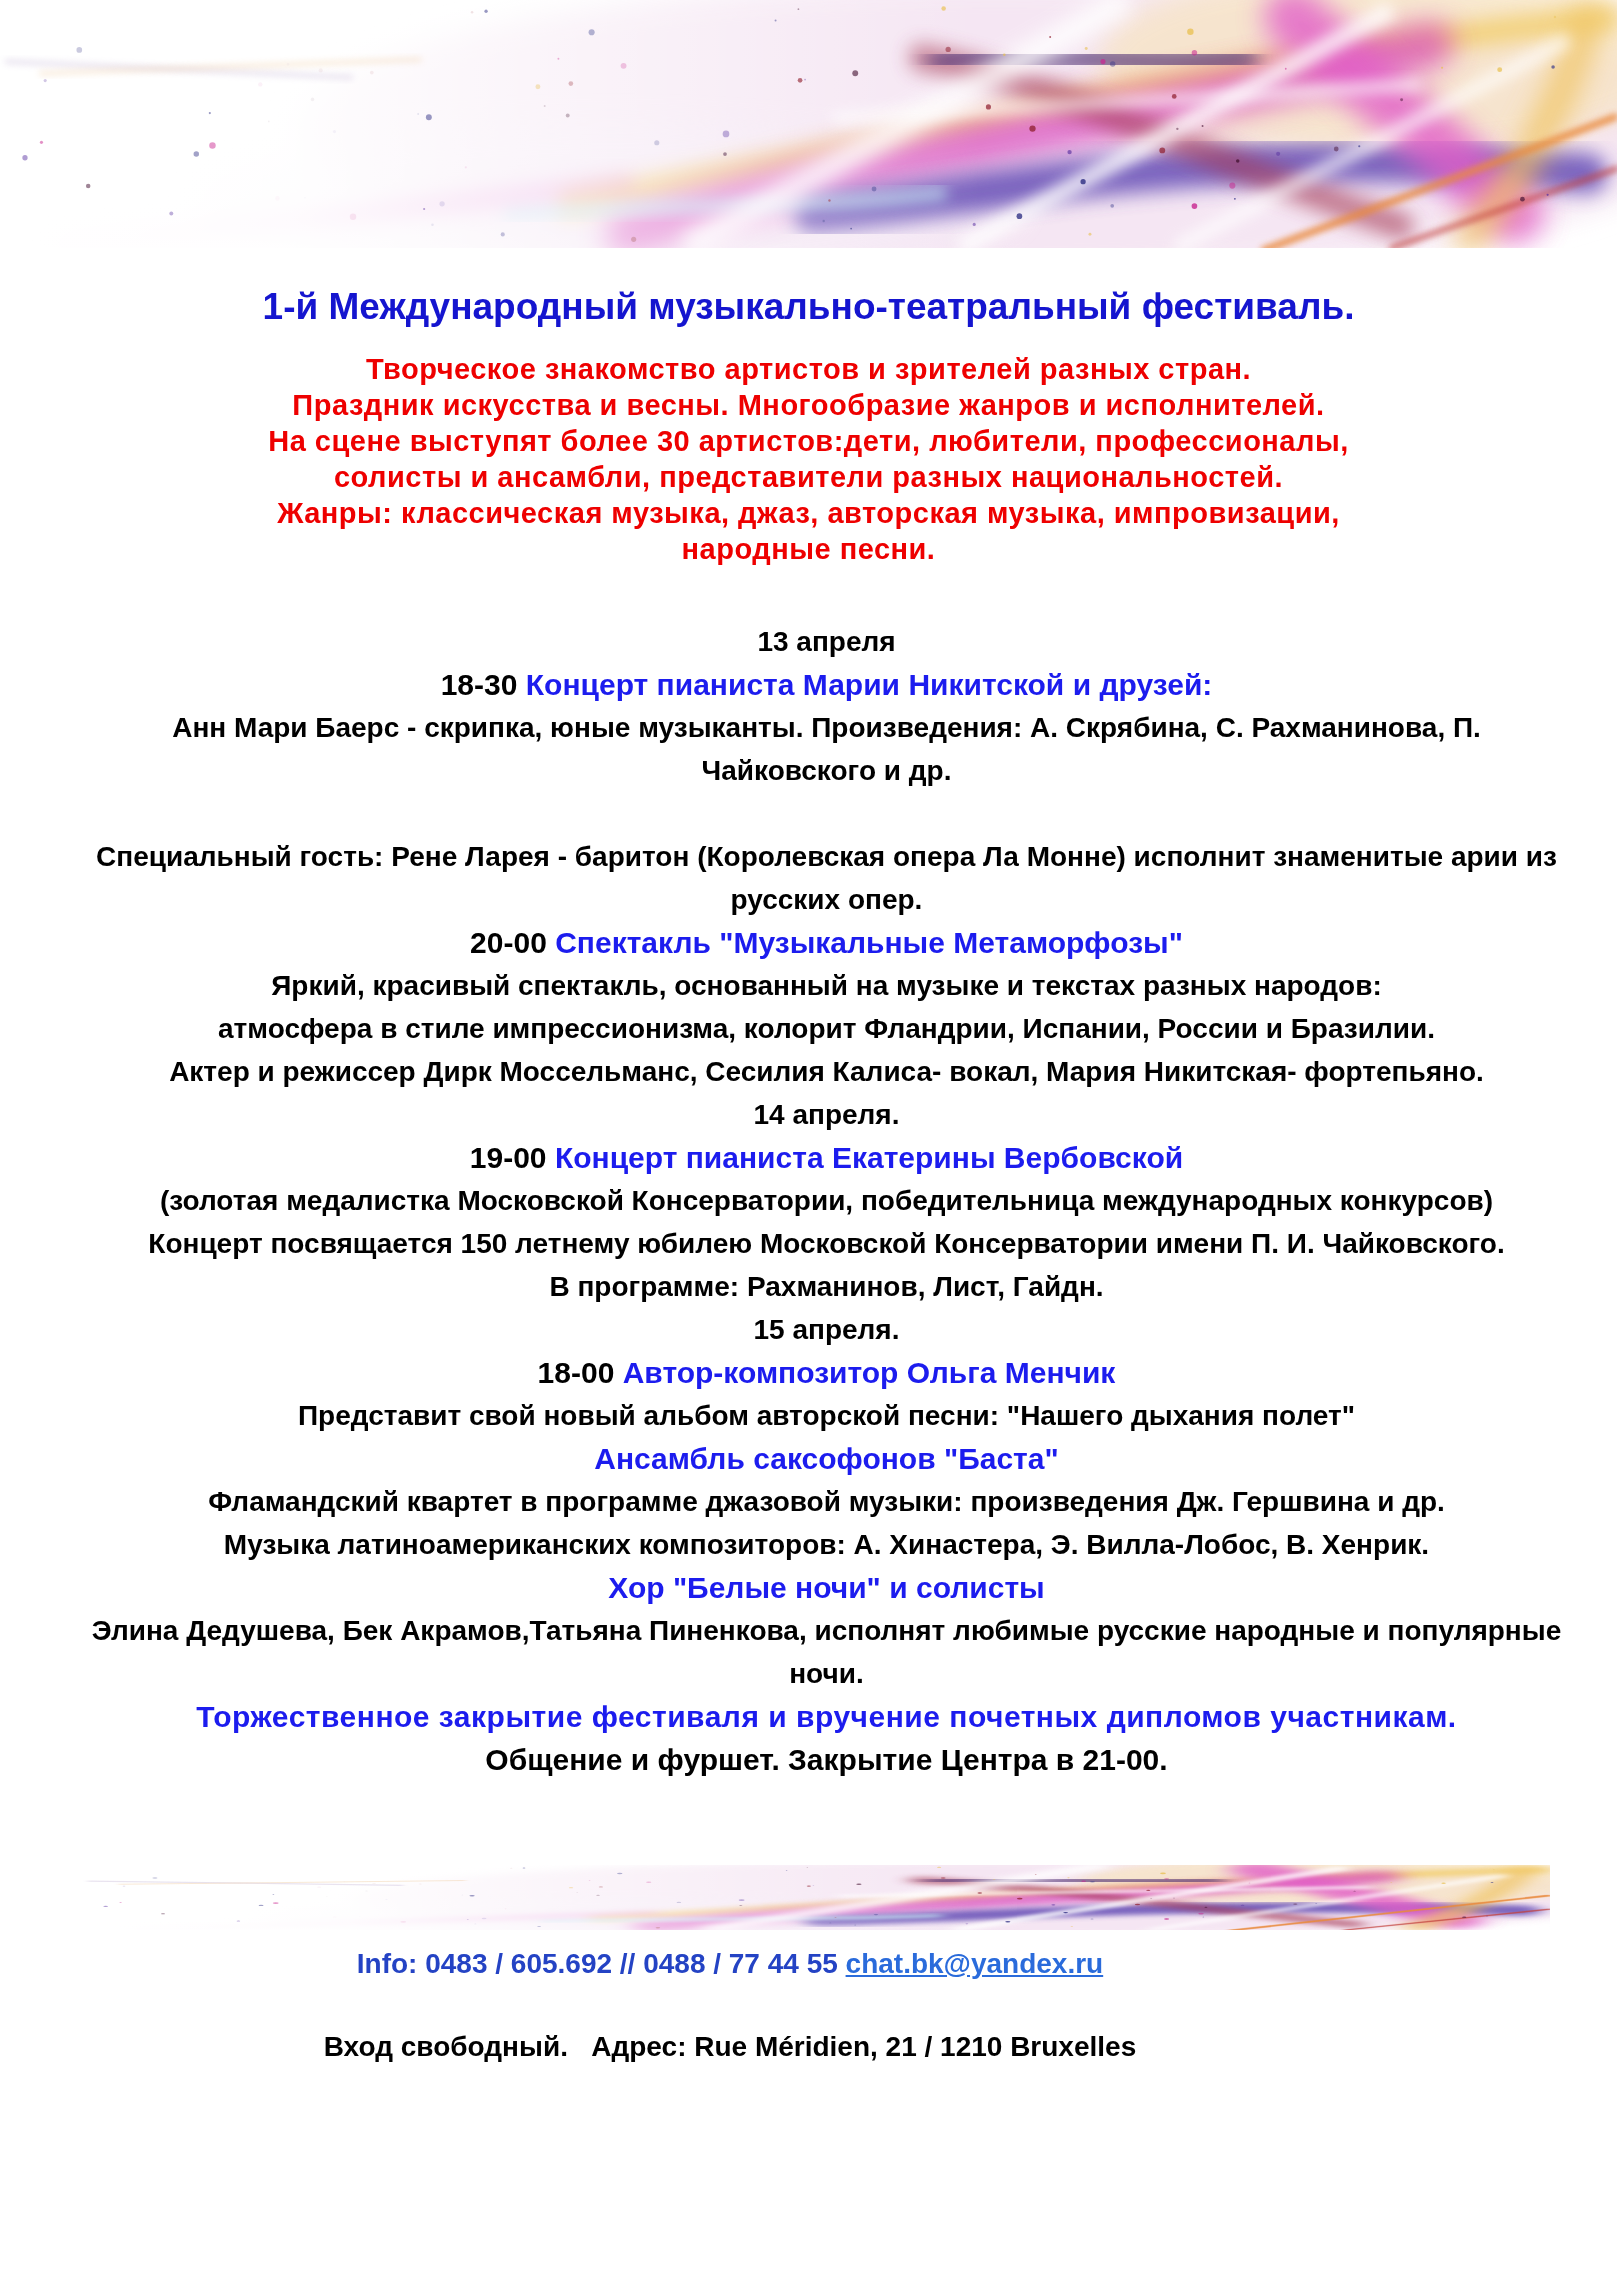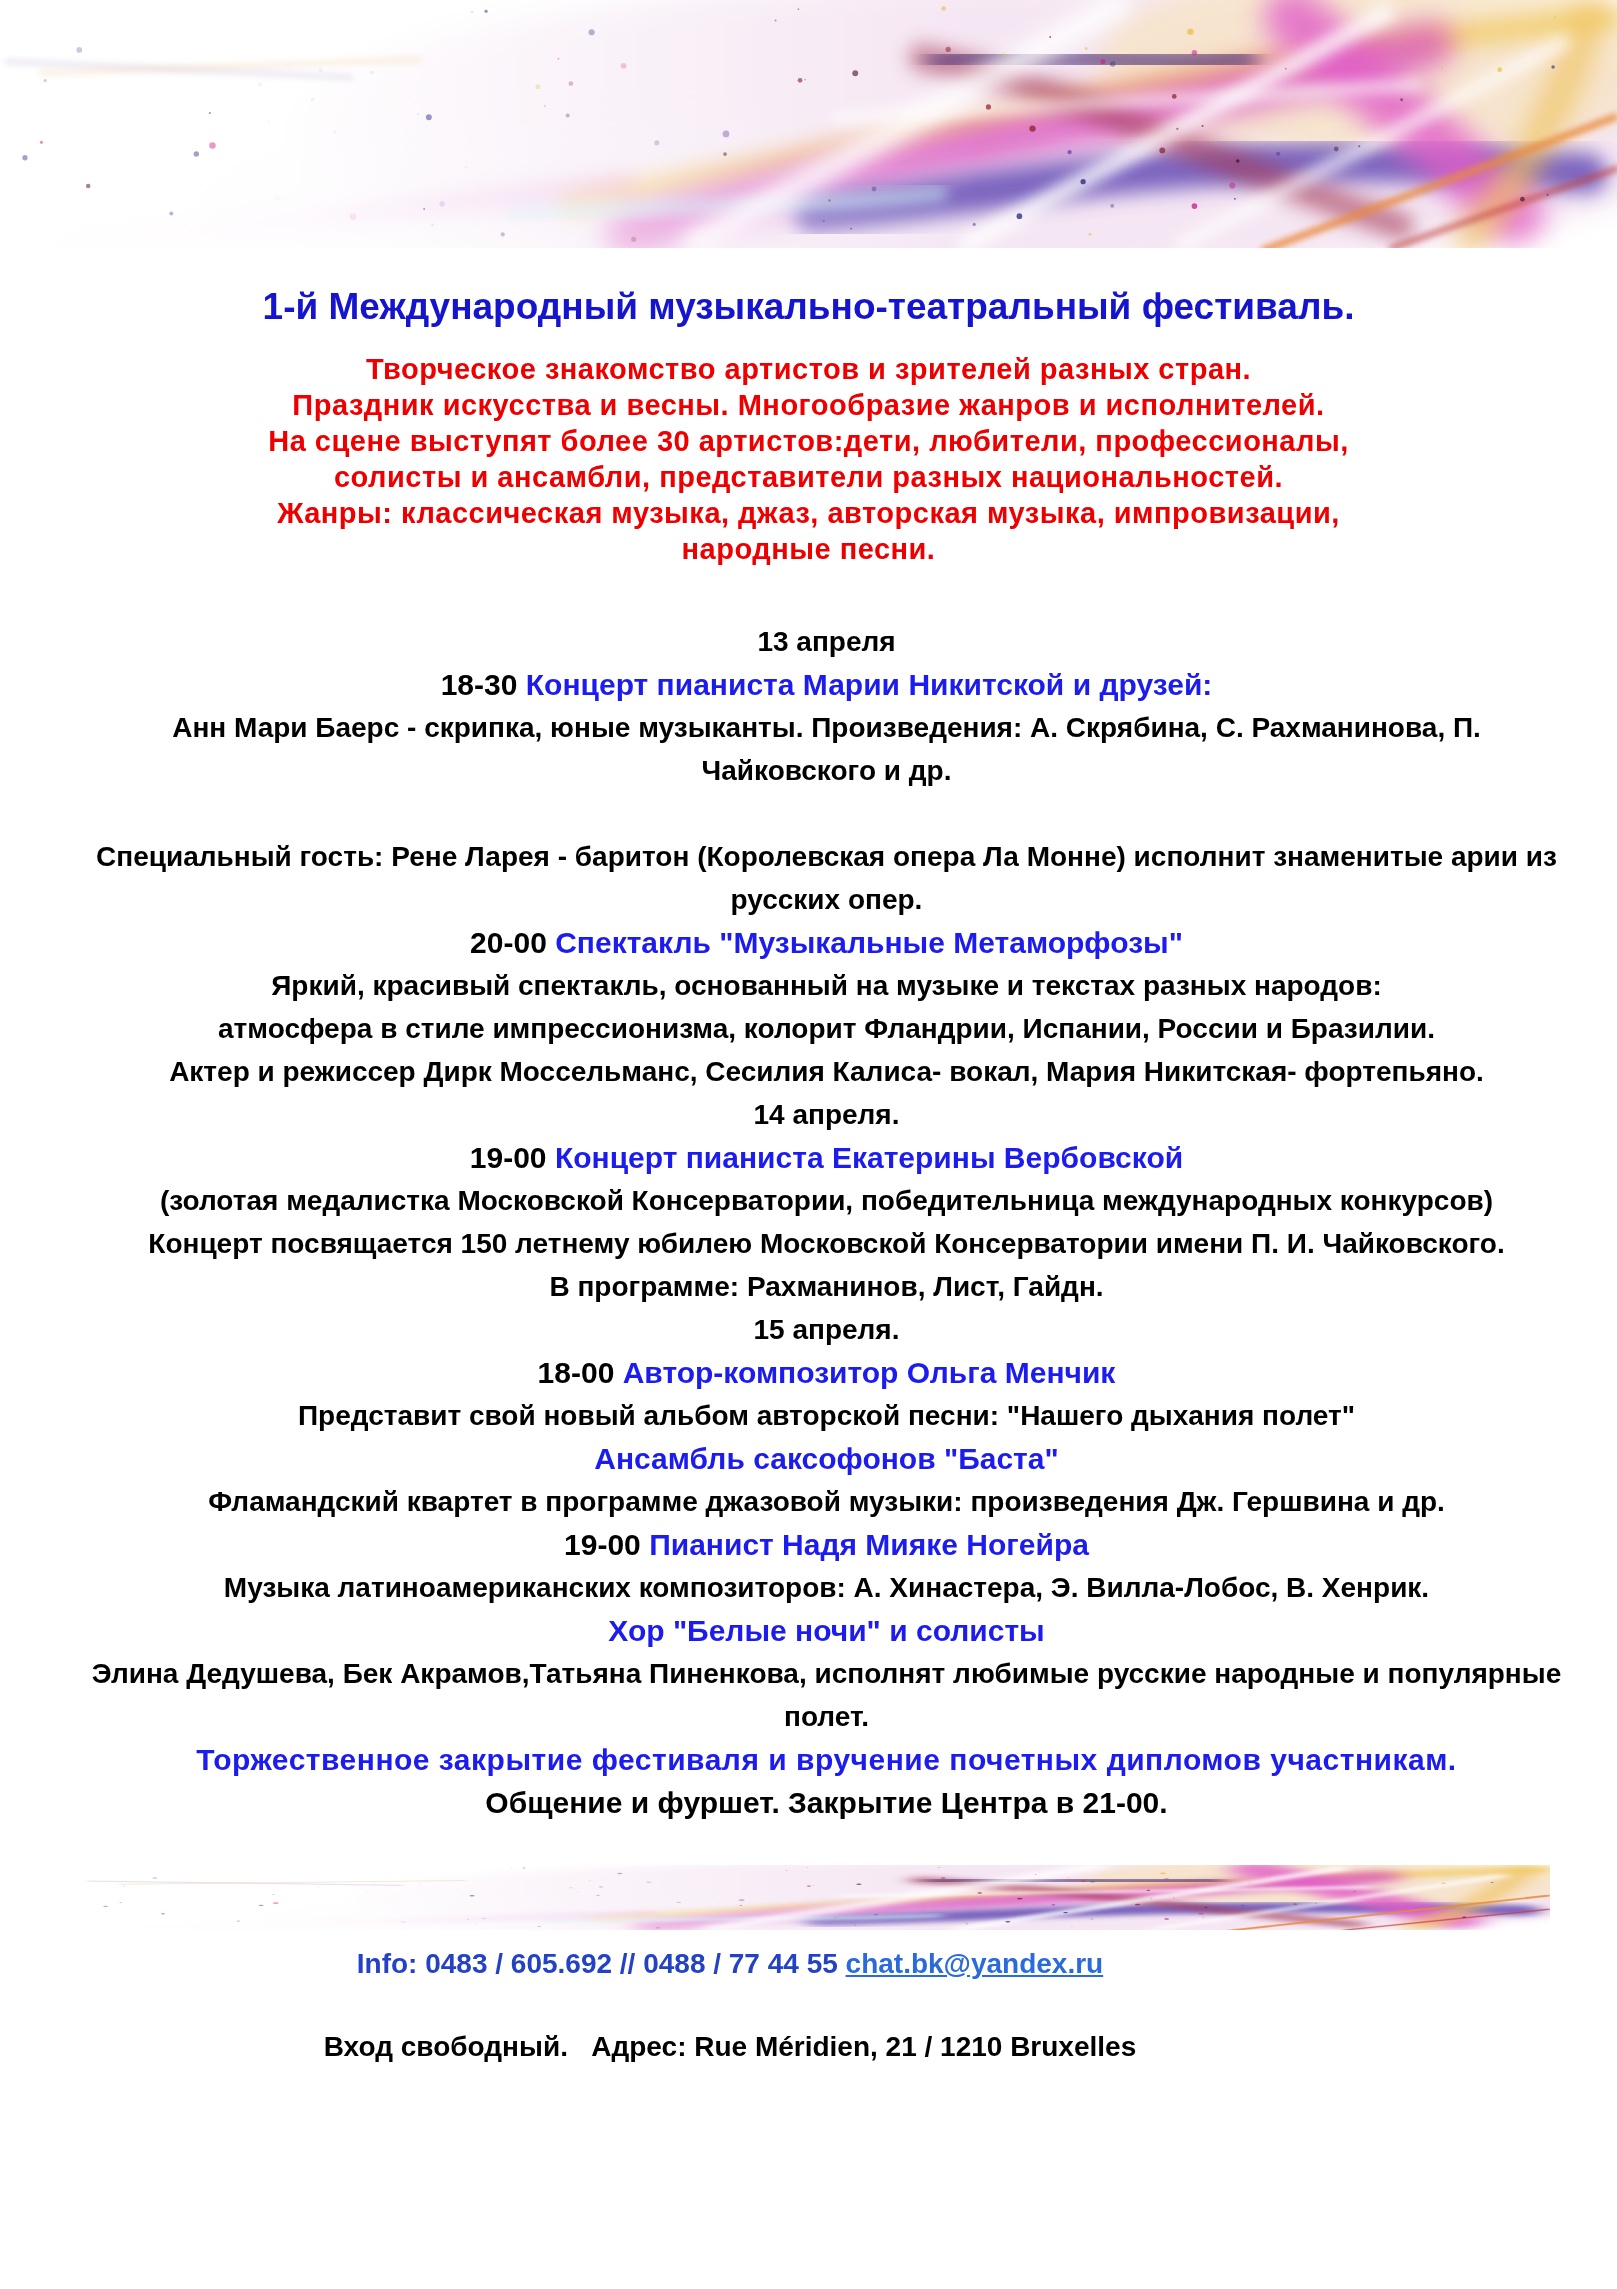--- a/index.html
+++ b/index.html
@@ -219,25 +219,24 @@
       <div class="line date">14 апреля.</div>
       <div class="line event"><span class="time">19-00 </span><span class="etitle">Концерт пианиста Екатерины Вербовской</span></div>
       <div class="line body">(золотая медалистка Московской Консерватории, победительница международных конкурсов)</div>
       <div class="line body">Концерт посвящается 150 летнему юбилею Московской Консерватории имени П. И. Чайковского.</div>
       <div class="line body">В программе: Рахманинов, Лист, Гайдн.</div>
       <div class="line date">15 апреля.</div>
       <div class="line event"><span class="time">18-00 </span><span class="etitle">Автор-композитор Ольга Менчик</span></div>
       <div class="line body">Представит свой новый альбом авторской песни: "Нашего дыхания полет"</div>
       <div class="line event"><span class="time"></span><span class="etitle">Ансамбль саксофонов "Баста"</span></div>
       <div class="line body">Фламандский квартет в программе джазовой музыки: произведения Дж. Гершвина и др.</div>
-      <div class="line event"><span class="time">19-00 </span><span class="etitle">Пианист Надя Мияке Ногейра</span></div>
       <div class="line body">Музыка латиноамериканских композиторов: А. Хинастера, Э. Вилла-Лобос, В. Хенрик.</div>
       <div class="line event"><span class="time"></span><span class="etitle">Хор "Белые ночи" и солисты</span></div>
       <div class="line body">Элина Дедушева, Бек Акрамов,Татьяна Пиненкова, исполнят любимые русские народные и популярные</div>
-      <div class="line body">полет.</div>
+      <div class="line body">ночи.</div>
       <div class="line closing-blue">Торжественное закрытие фестиваля и вручение почетных дипломов участникам.</div>
       <div class="line closing-black">Общение и фуршет. Закрытие Центра в 21-00.</div>
     </div>
 
   <div class="art art-bottom">
     <svg viewBox="0 0 1650 250" preserveAspectRatio="none">
         <use href="#art-src"></use>
       </svg>
   </div>
 

